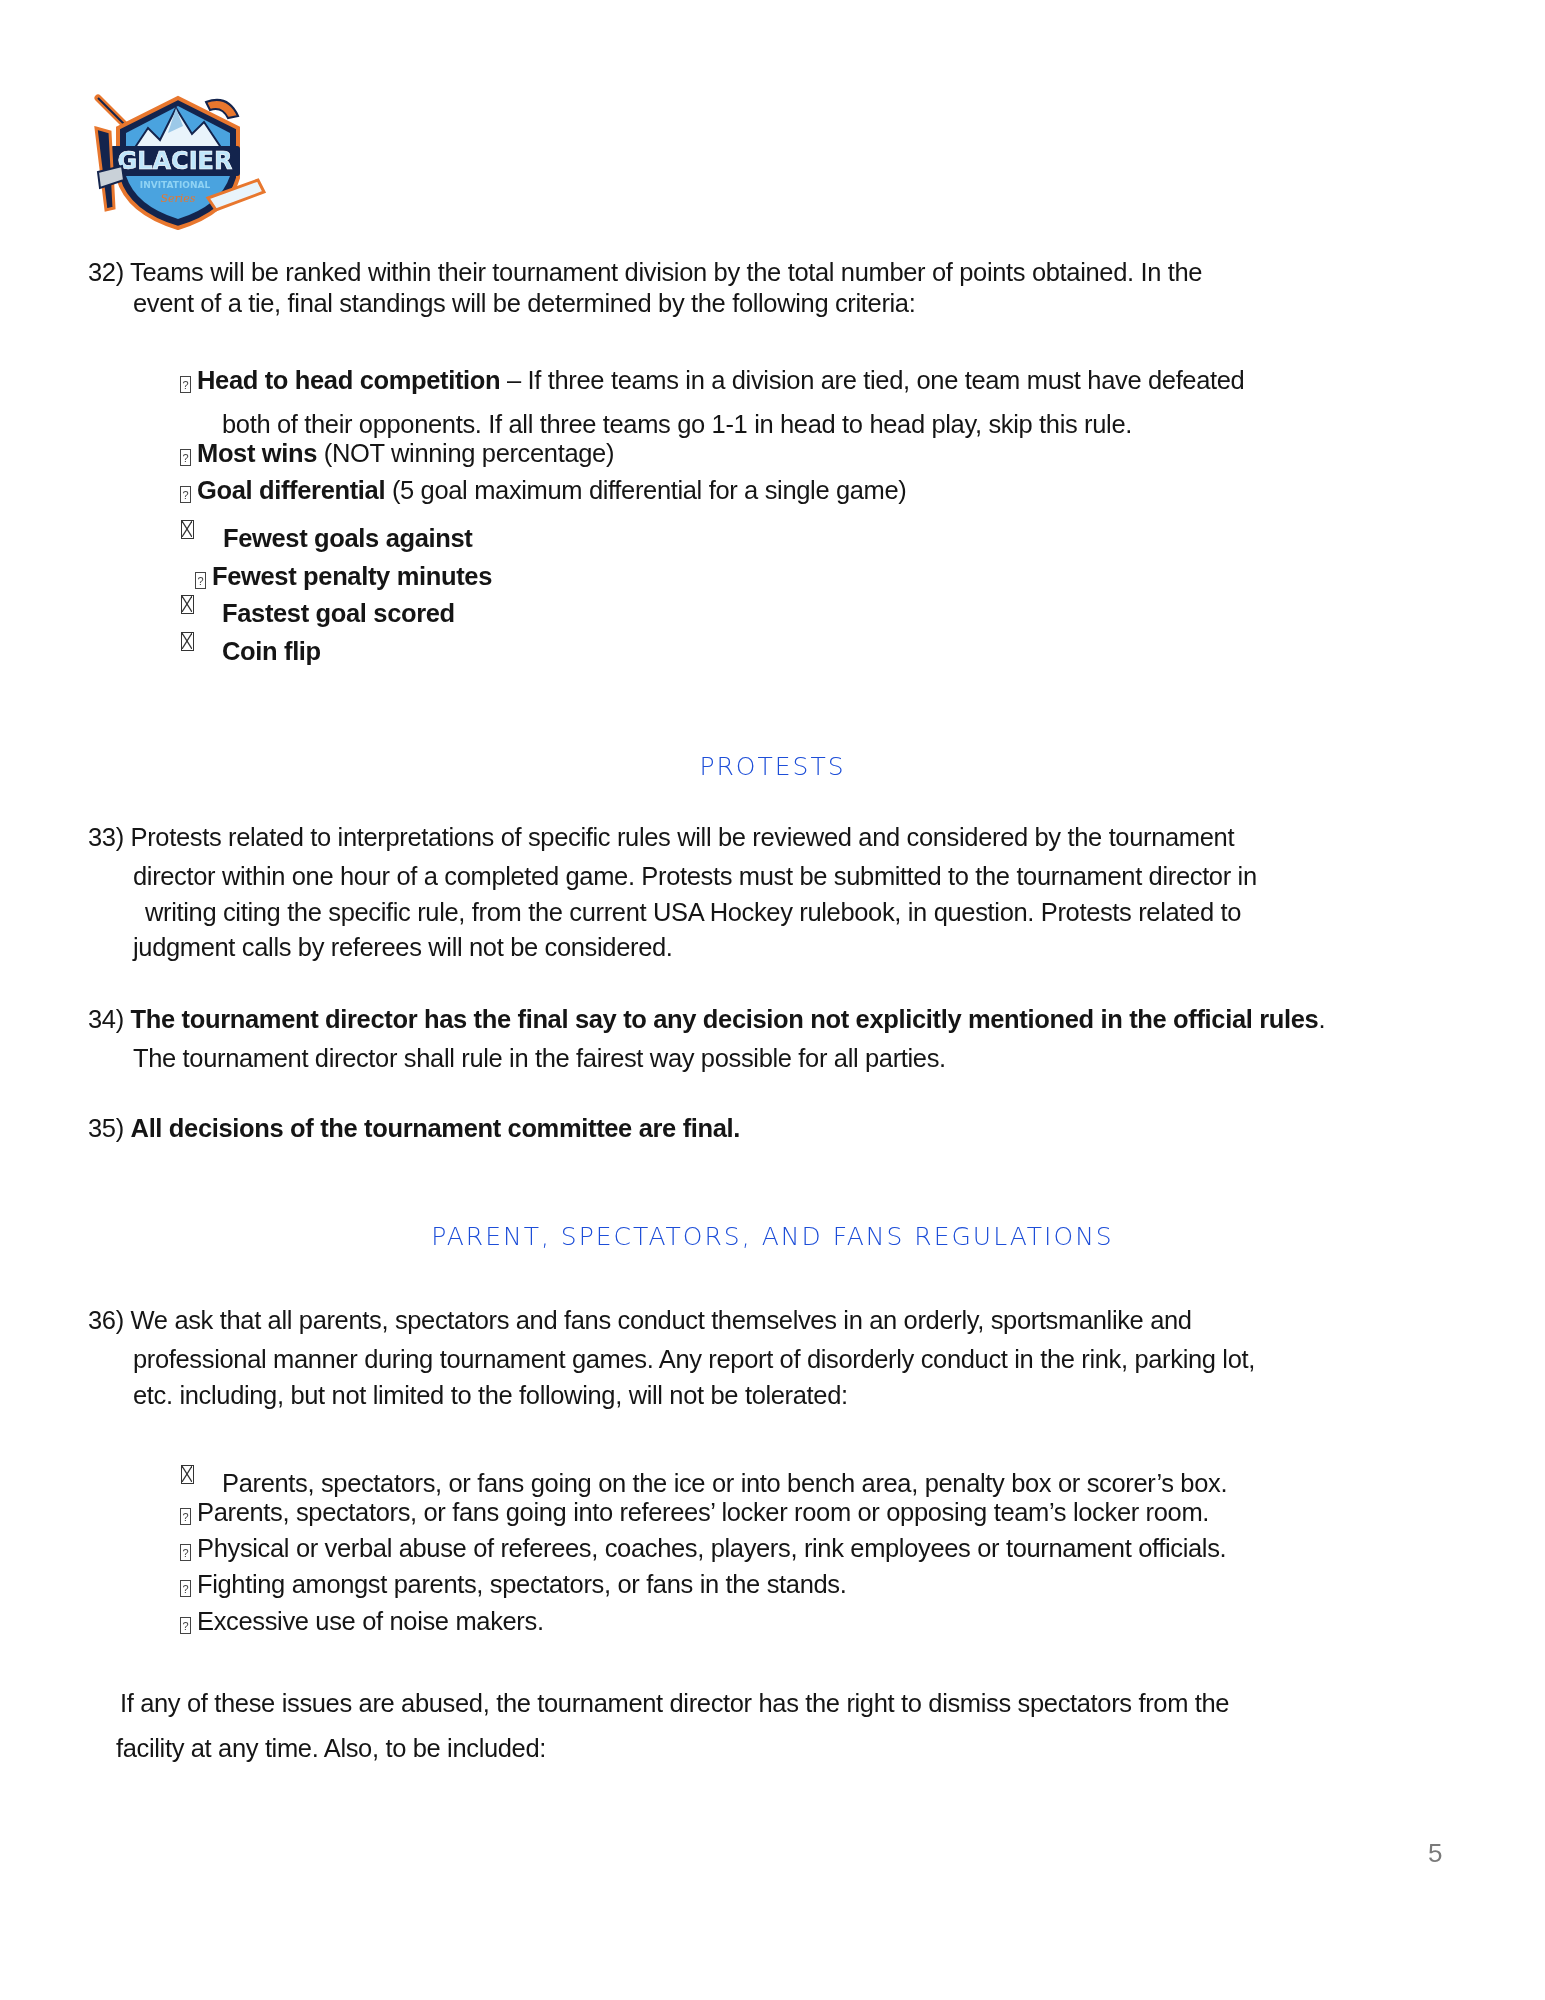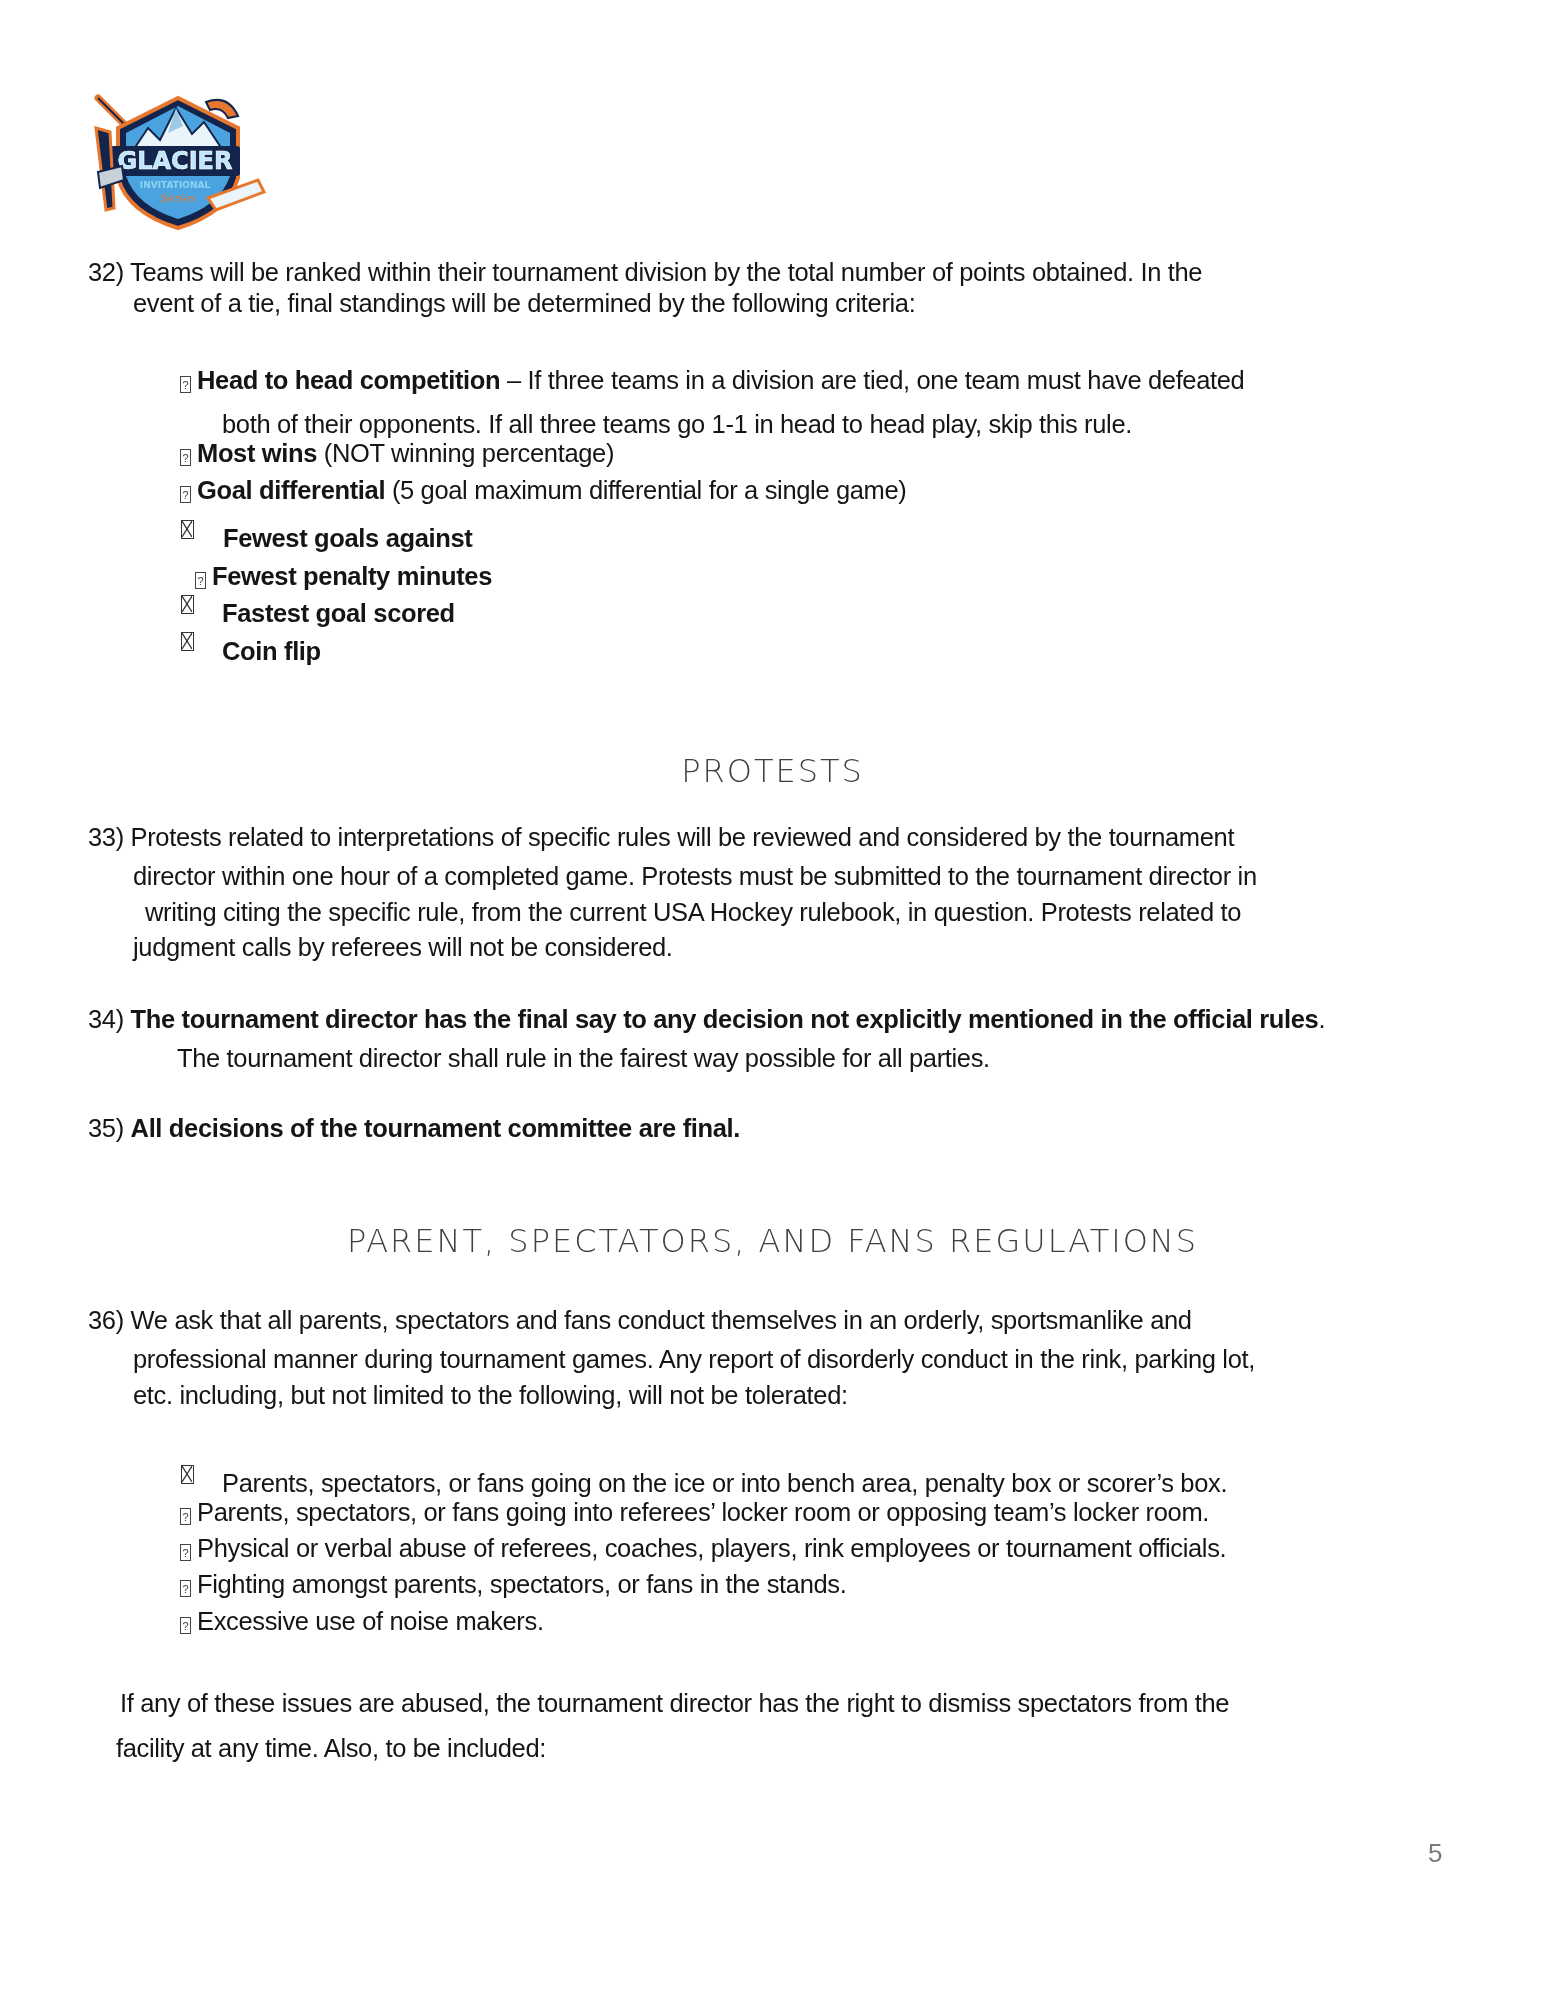--- a/index.html
+++ b/index.html
@@ -11,21 +11,21 @@
     .logo { position: absolute; left: 88px; top: 88px; width: 180px; height: 146px; }
     .txt {
       position: absolute; font-family: "Liberation Sans", sans-serif;
       font-size: 25.5px; line-height: 30px; color: #151515; white-space: nowrap;
       letter-spacing: -0.35px;
     }
     .b { font-weight: bold; }
     .heading {
       position: absolute; left: 0; width: 1545px; text-align: center;
       font-family: "DejaVu Sans", sans-serif; font-weight: 300;
-      font-size: 32px; letter-spacing: 2px; color: #404040; white-space: nowrap;
+      font-size: 25px; letter-spacing: 2px; color: #1d4ed8; white-space: nowrap;
     }
     .bullet-q {
       display: inline-block; width: 11px; height: 17px; border: 1px solid #444;
       font-size: 11px; line-height: 17px; text-align: center; color: #444;
       vertical-align: 0px; margin-right: 6px; font-weight: normal; box-sizing: border-box;
     }
     .bullet-x {
       position: absolute; width: 13px; height: 19px; box-sizing: border-box;
       border: 1.5px solid #333;
     }
@@ -119,21 +119,21 @@
     <span>Protests related to interpretations of specific rules will be reviewed and considered by the tournament</span>
   </div>
   <div class="txt" style="left:133px; top:861px;">director within one hour of a completed game. Protests must be submitted to the tournament director in</div>
   <div class="txt" style="left:133px; top:897px;margin-left:12px;">writing citing the specific rule, from the current USA Hockey rulebook, in question. Protests related to</div>
   <div class="txt" style="left:133px; top:932px;">judgment calls by referees will not be considered.</div>
 
   <div class="txt" style="left:88px; top:1004px;">
     <span>34)</span>
     <span class="b">The tournament director has the final say to any decision not explicitly mentioned in the official rules</span><span>.</span>
   </div>
-  <div class="txt" style="left:133px; top:1043px;margin-left:44px;">The tournament director shall rule in the fairest way possible for all parties.</div>
+  <div class="txt" style="left:133px; top:1043px;">The tournament director shall rule in the fairest way possible for all parties.</div>
 
   <div class="txt" style="left:88px; top:1113px;">
     <span>35)</span>
     <span class="b">All decisions of the tournament committee are final.</span>
   </div>
 
   <div class="heading" style="top:1222px;">PARENT, SPECTATORS, AND FANS REGULATIONS</div>
 
   <div class="txt" style="left:88px; top:1305px;">
     <span>36)</span>

